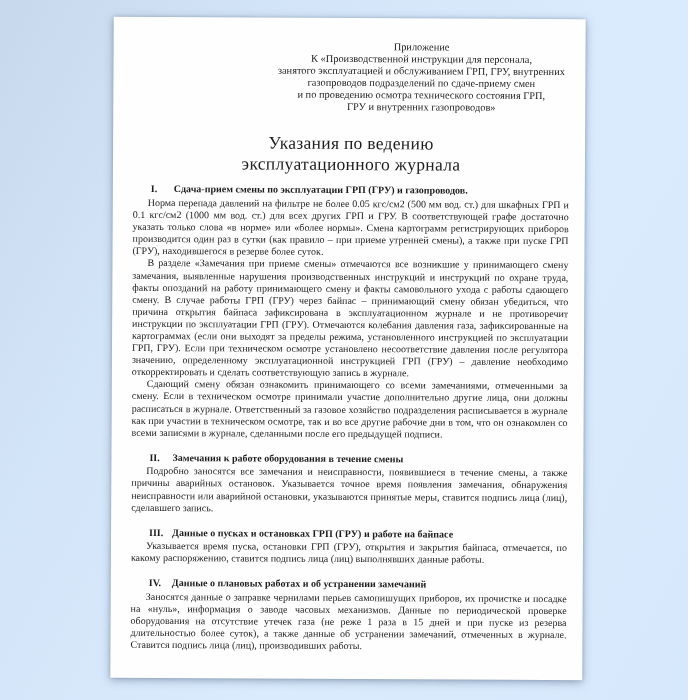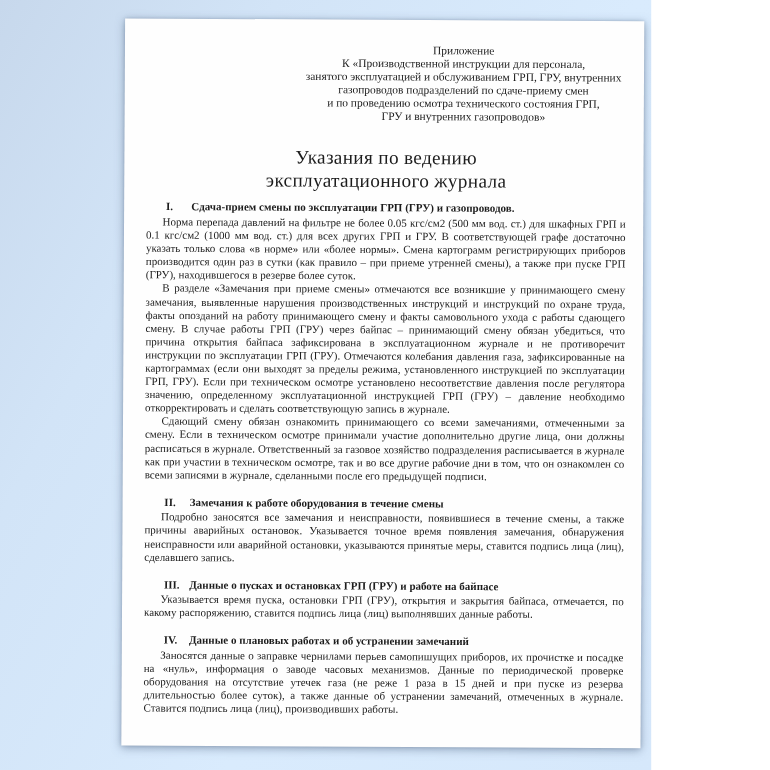--- a/index.html
+++ b/index.html
@@ -7,21 +7,21 @@
     padding: 0;
   }
   body {
     width: 700px;
     height: 700px;
     overflow: hidden;
     font-family: "Liberation Serif", "DejaVu Serif", serif;
   }
   .stage {
     position: relative;
-    width: 592px;
+    width: 688px;
     height: 700px;
     background: linear-gradient(118deg, #c7d8ec 0%, #d2e4f7 26%, #d9ebfd 60%, #d6e8fb 100%);
     overflow: hidden;
   }
   .paper {
     position: absolute;
     left: 112px;
     top: 18px;
     width: 472px;
     height: 661px;

